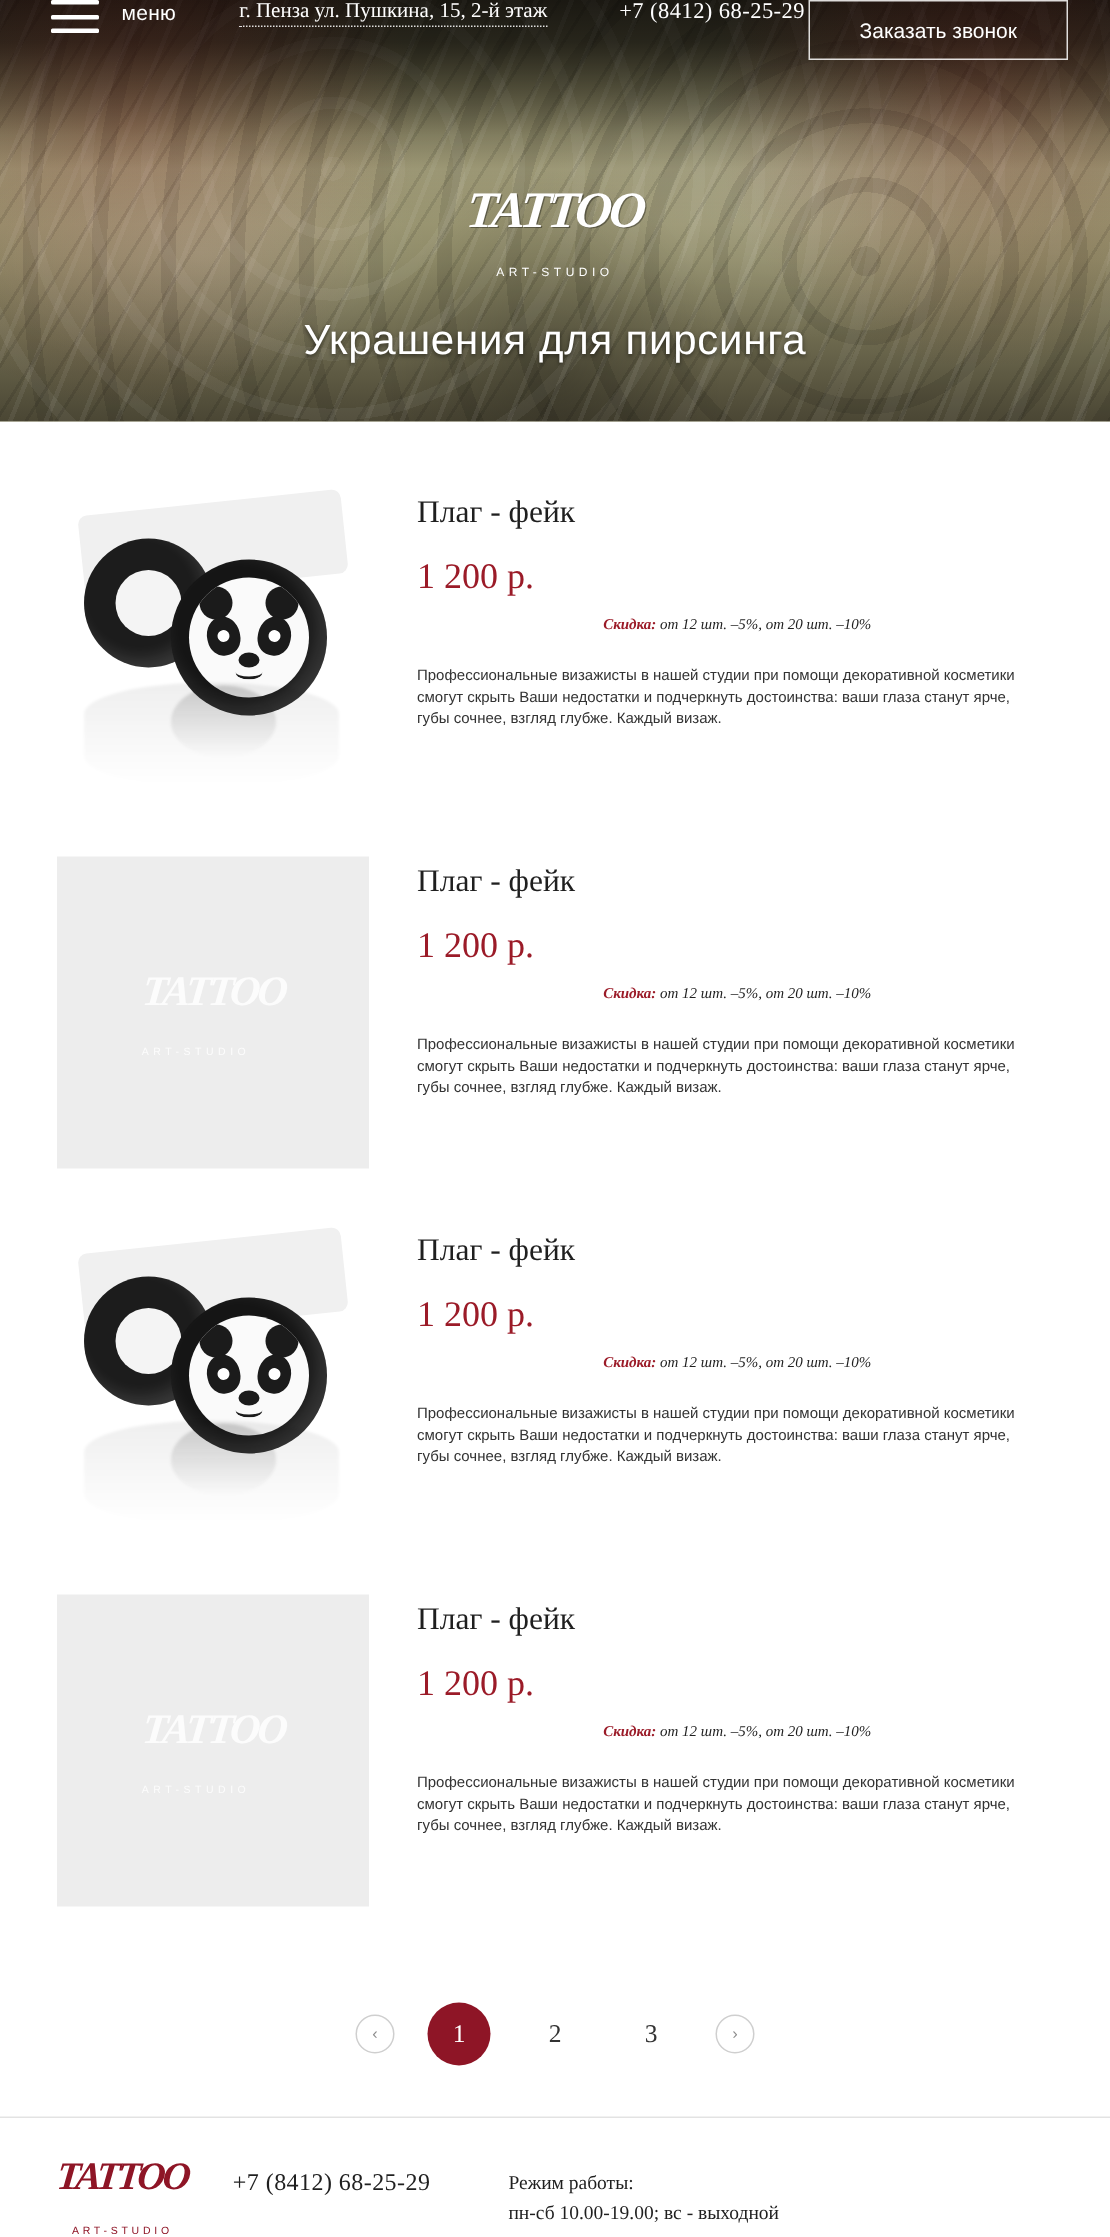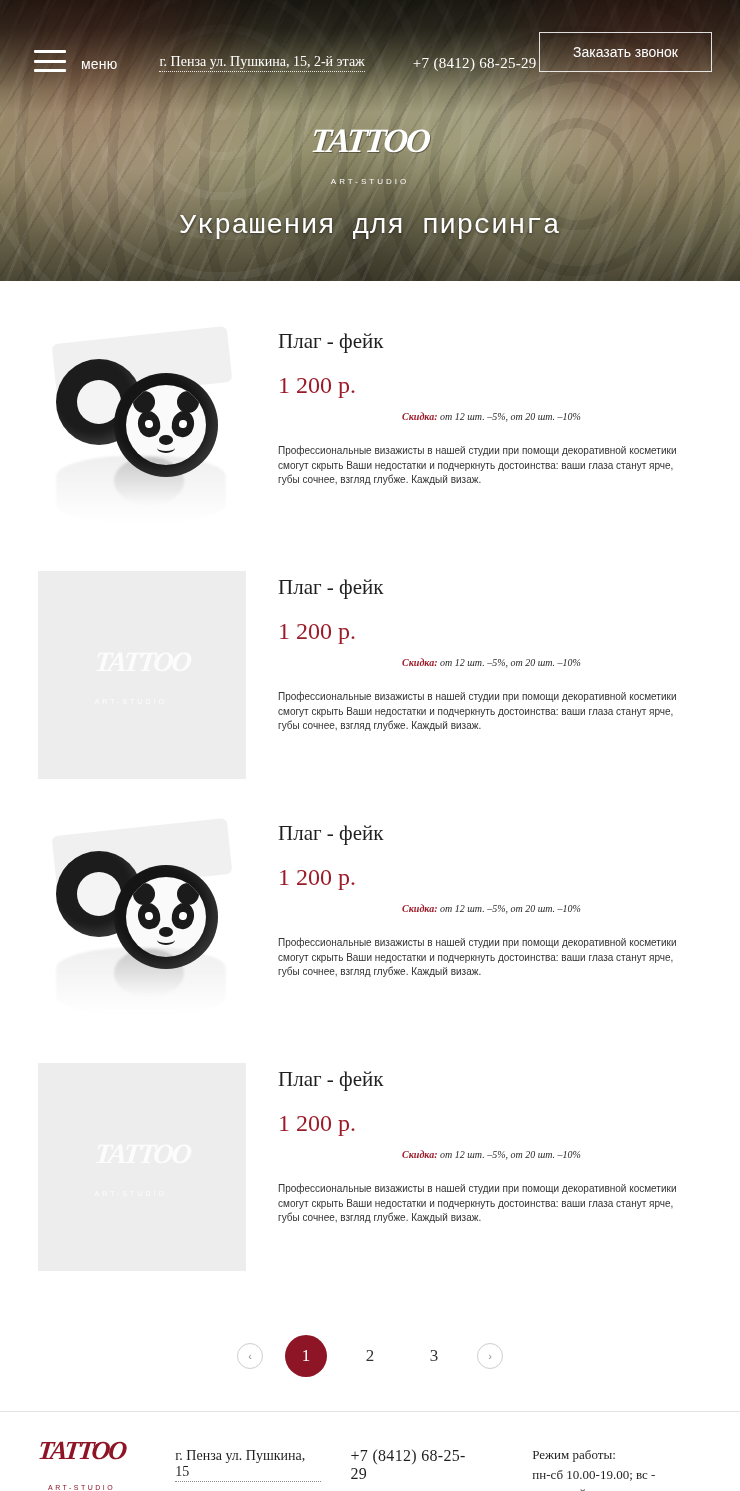--- a/index.html
+++ b/index.html
@@ -51,21 +51,21 @@
       radial-gradient(circle at 12% 30%, rgba(140,20,20,0.20), rgba(0,0,0,0) 28%),
       radial-gradient(circle at 88% 25%, rgba(120,15,15,0.22), rgba(0,0,0,0) 26%),
       linear-gradient(180deg, rgba(0,0,0,0.55) 0 28px, rgba(0,0,0,0.12) 90px, rgba(0,0,0,0.0) 150px);
   }
 
   .topbar {
     position: relative;
     z-index: 4;
     height: 72px;
     display: flex;
-    align-items: flex-end;
+    align-items: flex-start;
     padding: 0 28px 0 34px;
   }
   .burger {
     width: 32px;
     height: 22px;
     display: flex;
     flex-direction: column;
     justify-content: space-between;
     cursor: pointer;
   }
@@ -134,21 +134,21 @@
   .logo-sub {
     font-family: "Liberation Sans", sans-serif;
     color: #fff;
     font-size: 8px;
     letter-spacing: 3px;
     margin-top: 20px;
   }
   .hero-title {
     margin-top: 22px;
     color: #fff;
-    font-family: Liberation Mono, monospace;
+    font-family: Liberation Sans, sans-serif;
     font-size: 28px;
     font-weight: normal;
     letter-spacing: .5px;
     text-shadow: 0 1px 3px rgba(0,0,0,.5);
   }
 
   
   .list {
     padding: 44px 0 0 0;
   }
@@ -553,21 +553,20 @@
     <div class="pg-num">2</div>
     <div class="pg-num">3</div>
     <div class="pg-arrow">›</div>
   </div>
 
   <div class="footer">
     <div class="logo-foot">
       <div class="logo-word">TATTOO</div>
       <div class="logo-sub">ART-STUDIO</div>
     </div>
-    <div class="f-addr">г. Пенза ул. Пушкина, 15</div>
     <div class="f-phone">+7 (8412) 68-25-29</div>
     <div class="f-hours">
       <div>Режим работы:</div>
       <div>пн-сб 10.00-19.00; вс - выходной</div>
     </div>
   </div>
 
 </div>
 
 </body></html>

